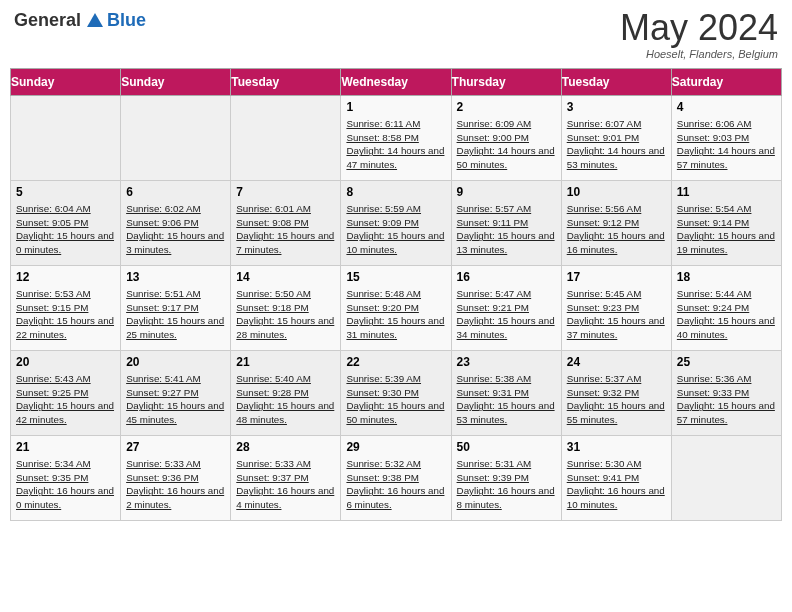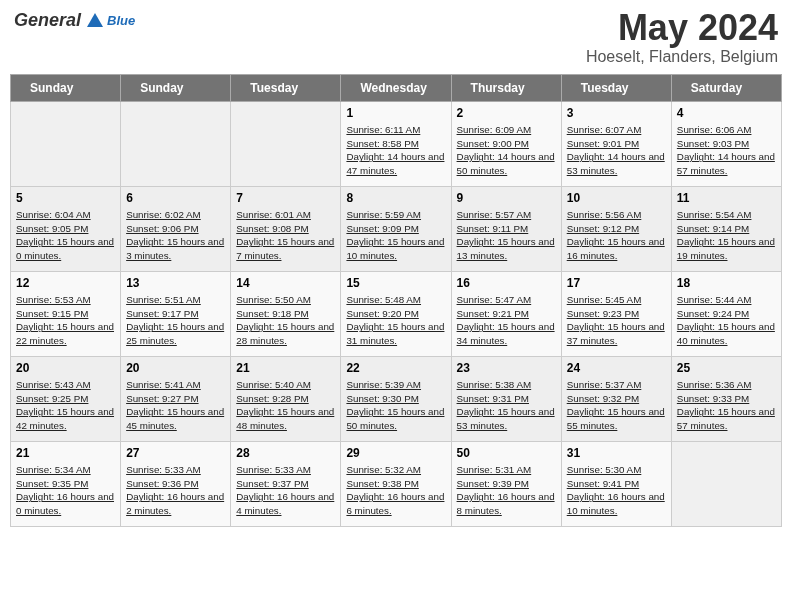--- a/index.html
+++ b/index.html
@@ -14,61 +14,61 @@
       display: flex;
       justify-content: space-between;
       align-items: flex-start;
       margin-bottom: 8px;
       padding: 0 4px;
     }
     .logo {
       display: flex;
       align-items: center;
       gap: 2px;
-      font-style: italic;
     }
     .logo-text-general {
       font-size: 18px;
       font-weight: bold;
       color: #333;
     }
     .logo-text-blue {
-      font-size: 13px;
+      font-size: 18px;
       font-weight: bold;
       color: #1e6bb8;
     }
     .logo-icon {
       width: 20px;
       height: 20px;
       margin-left: 2px;
     }
     .title-block {
       text-align: right;
     }
     .month-title {
       font-size: 36px;
-      font-weight: bold;
+      font-weight: normal;
       color: #333;
       line-height: 1;
     }
     .location-title {
-      font-size: 16px;
+      font-size: 11px;
       color: #555;
       margin-top: 2px;
+      font-style: italic;
     }
     .calendar-table {
       width: 100%;
       border-collapse: collapse;
       font-size: 10.5px;
     }
     .calendar-table thead tr th {
-      background-color: #737373;
+      background-color: #be185d;
       color: #fff;
       text-align: left;
-      padding: 6px 19px;
+      padding: 6px 0;
       font-size: 12px;
       font-weight: bold;
       border: 1px solid #aaa;
     }
     .calendar-table tbody tr td {
       border: 1px solid #ccc;
       vertical-align: top;
       padding: 4px 5px;
       min-height: 80px;
       height: 85px;

